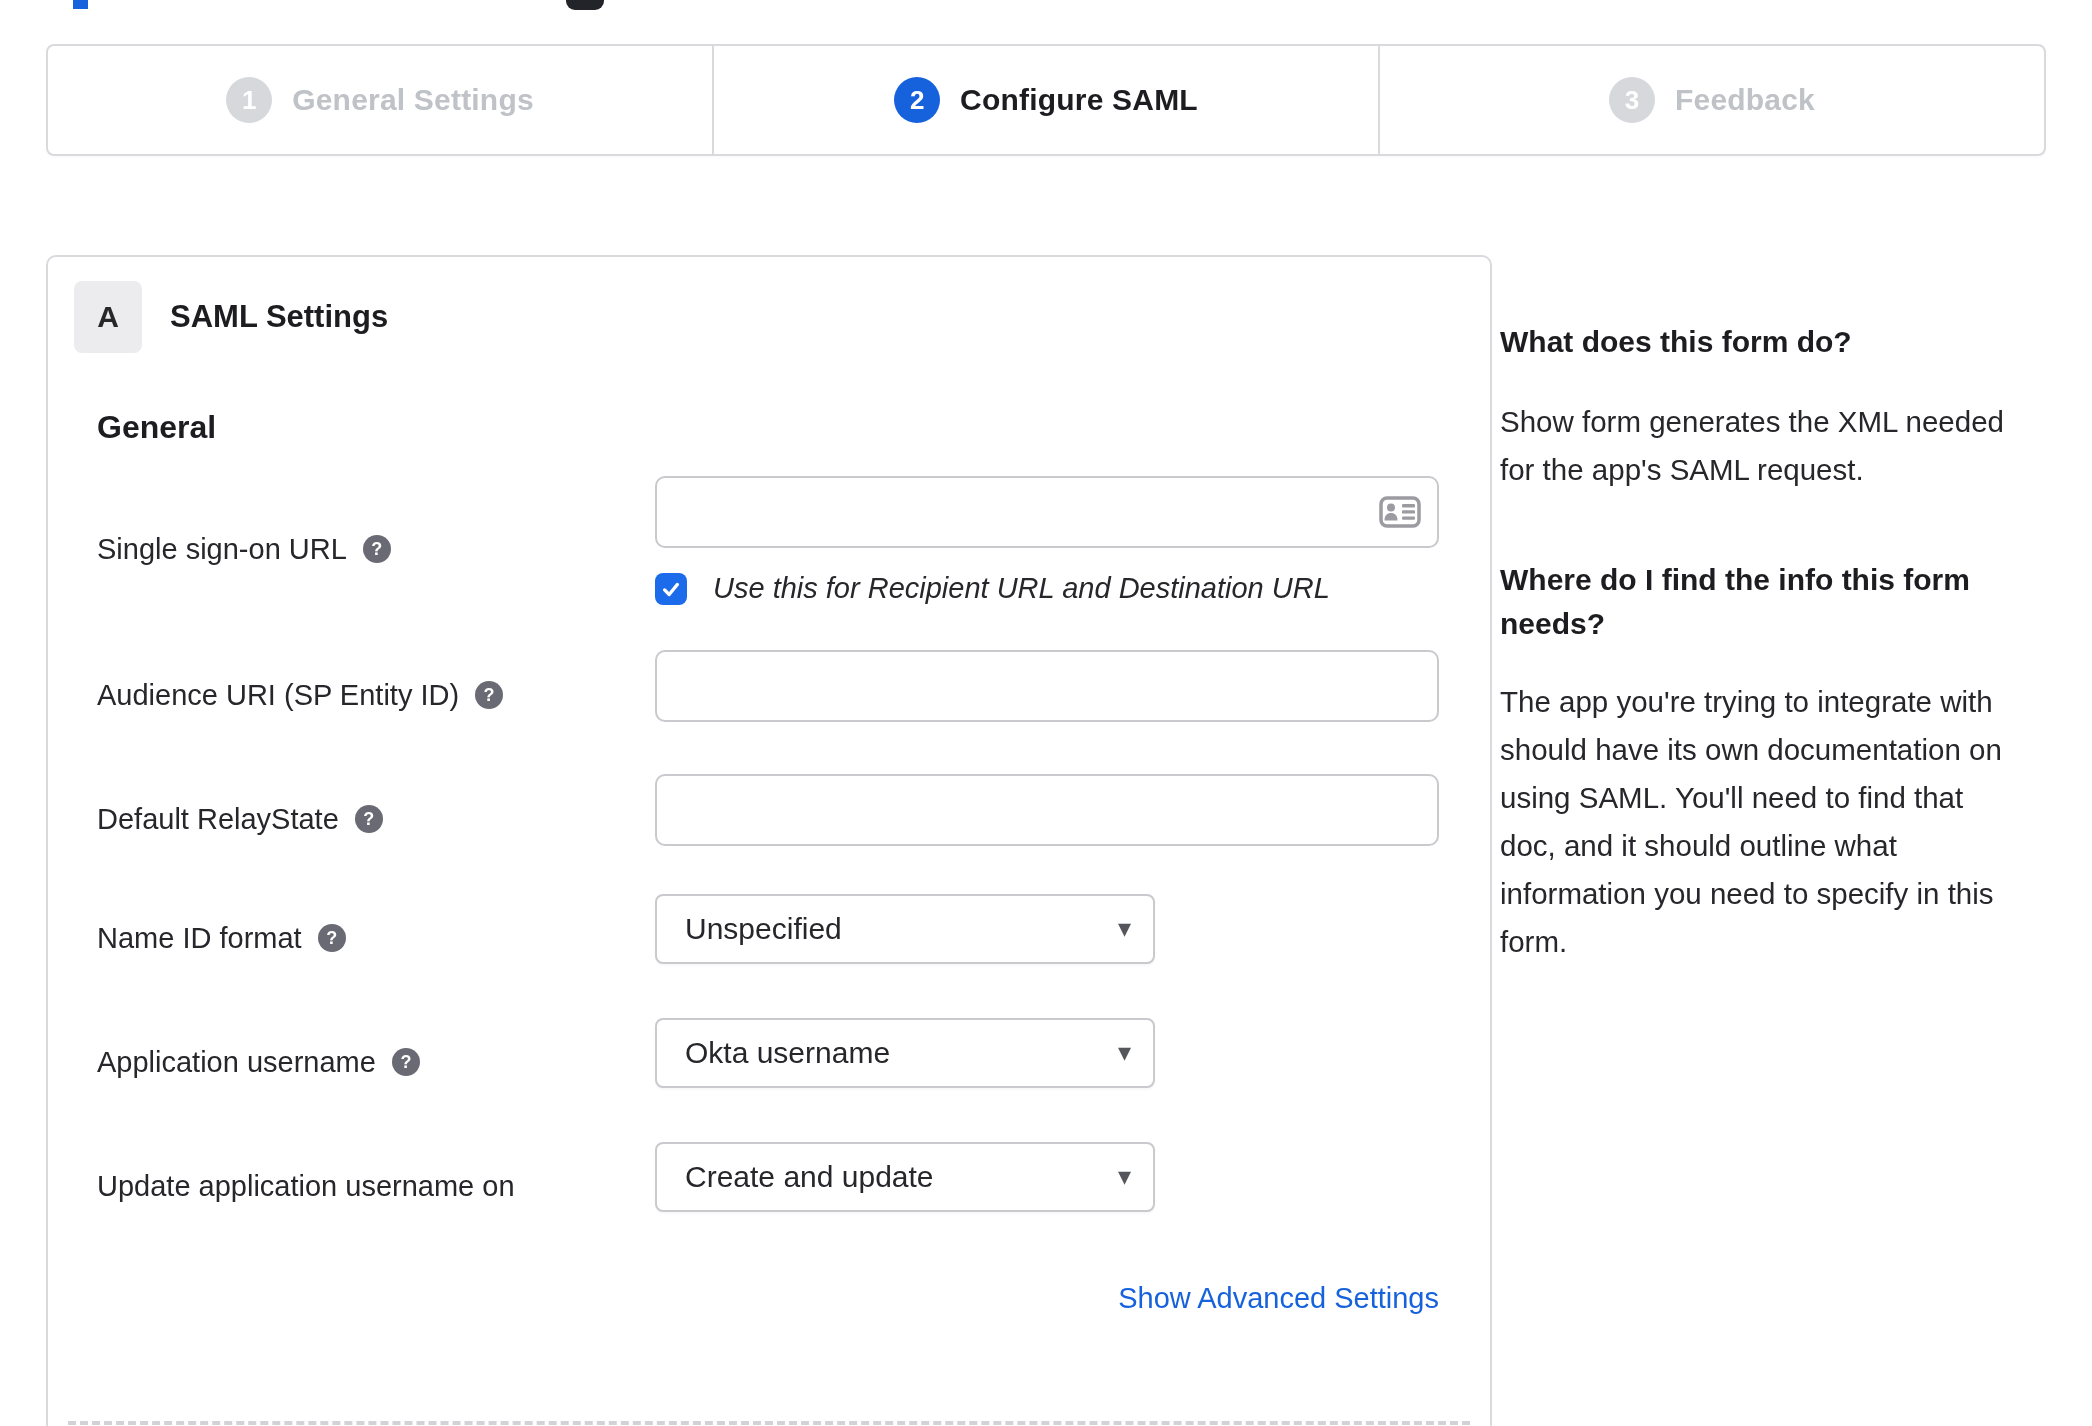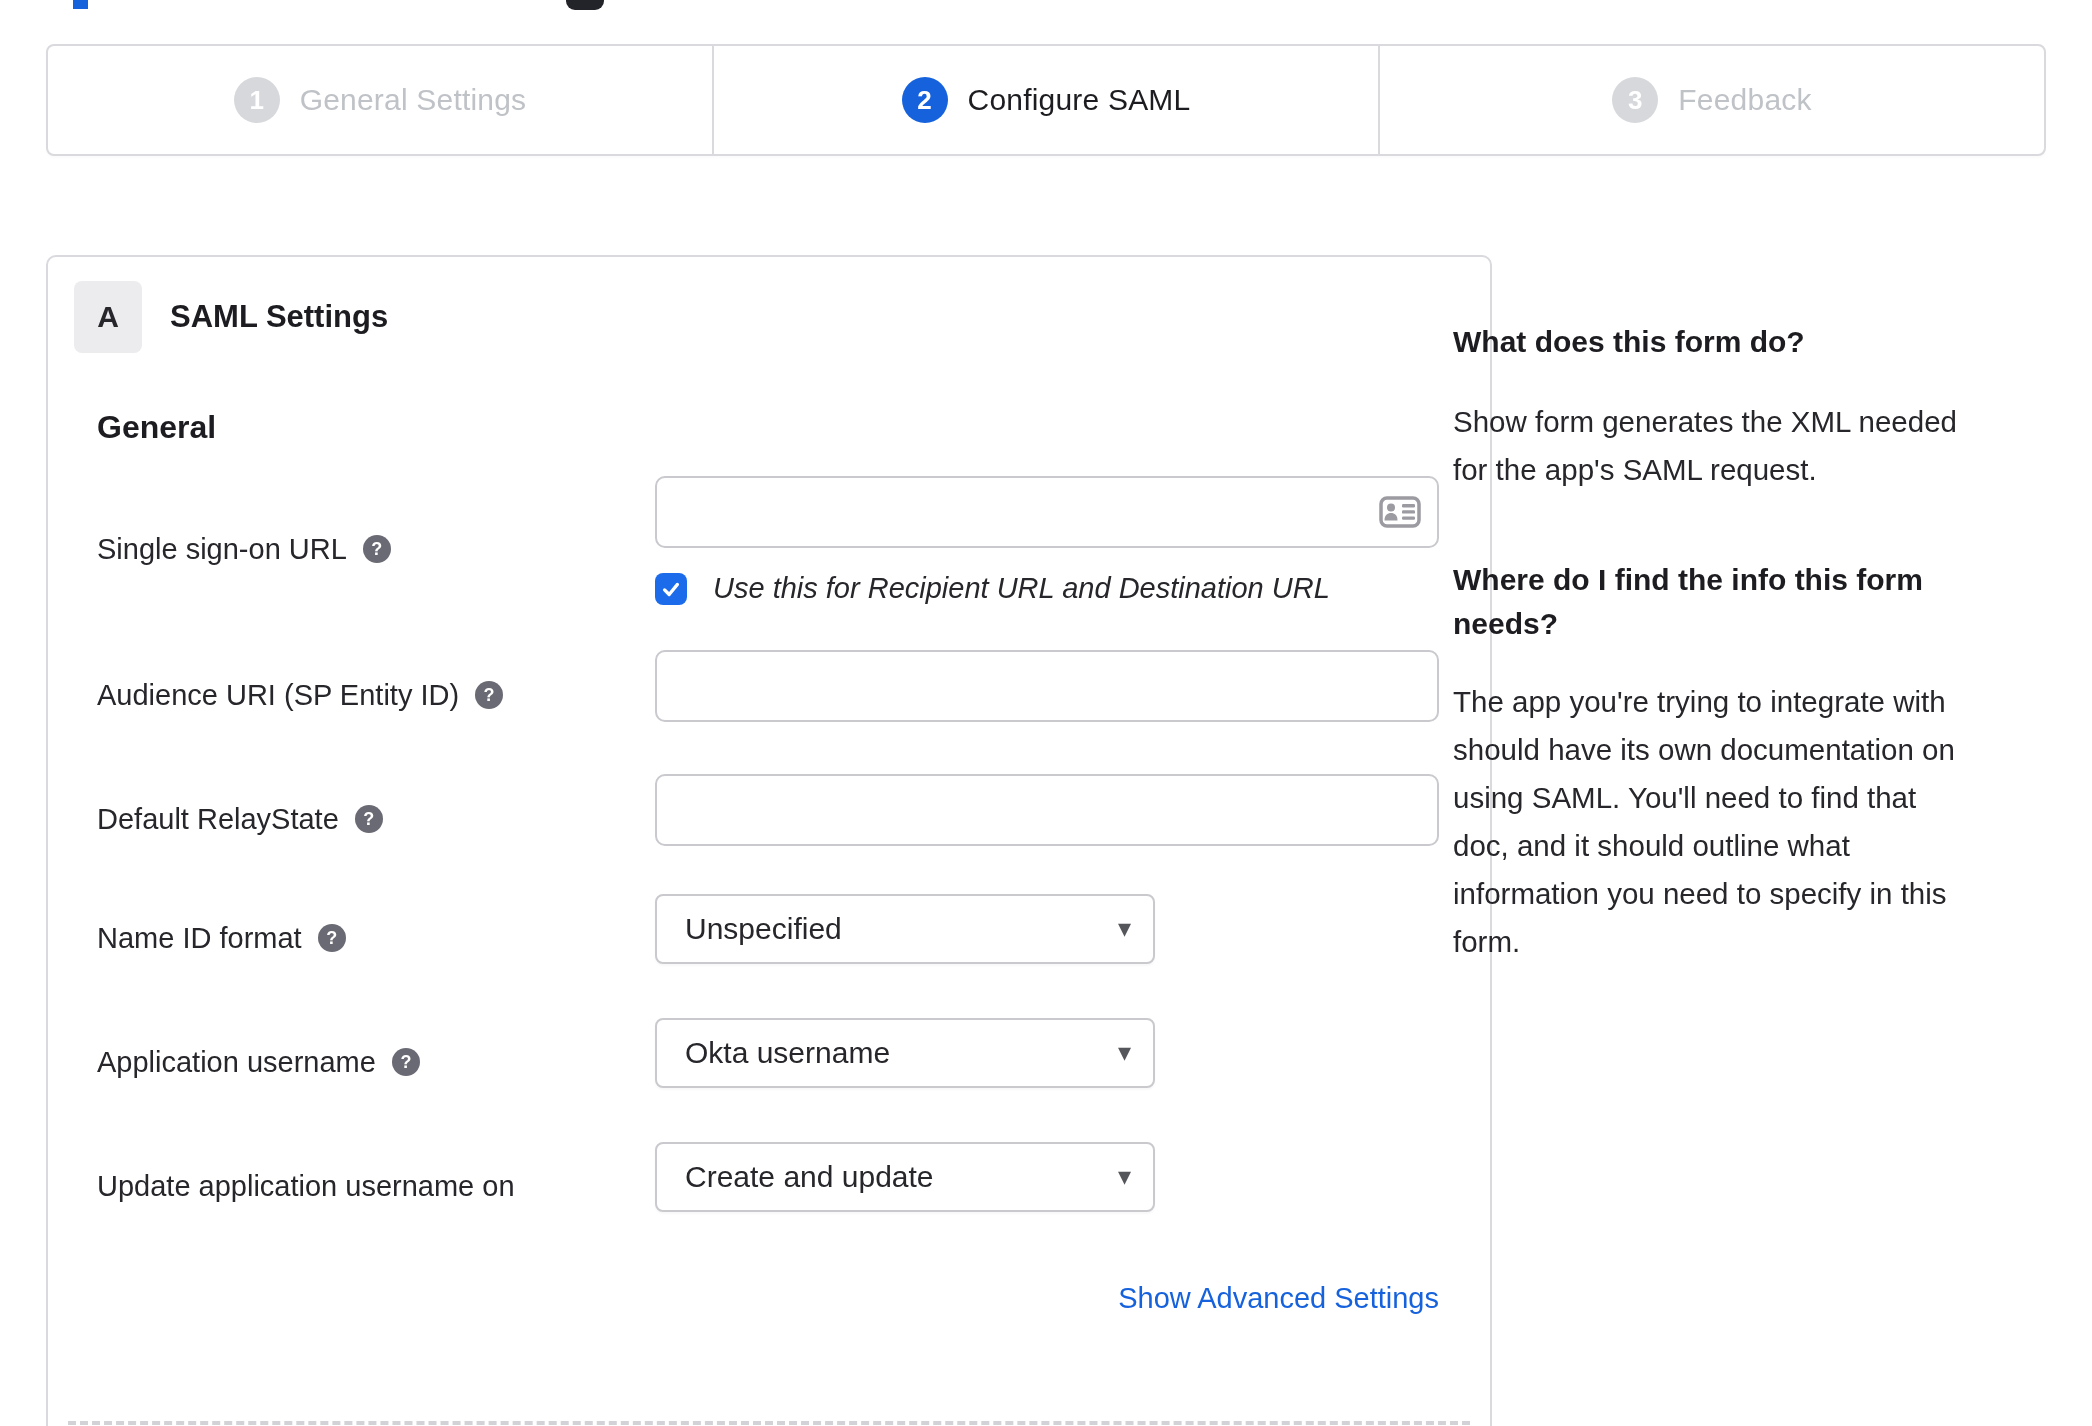--- a/index.html
+++ b/index.html
@@ -21,21 +21,21 @@
     box-shadow:0 2px 3px rgba(0,0,0,0.02);
   }
   .step{flex:1;display:flex;align-items:center;justify-content:center;gap:20px;cursor:default;}
   .step + .step{border-left:2px solid #d9d9de;}
   .step-num{
     width:46px;height:46px;border-radius:50%;background:#d6d8db;color:#fff;
     font-size:26px;font-weight:bold;display:flex;align-items:center;justify-content:center;
     flex:0 0 auto;
   }
   .step.active .step-num{background:#1662dd;}
-  .step-label{font-size:30px;font-weight:normal;color:#bfc2c6;letter-spacing:.2px;}
+  .step-label{font-size:30px;font-weight:bold;color:#bfc2c6;letter-spacing:.2px;}
   .step.active .step-label{color:#1d1d21;}
 
   
   .panel{
     position:absolute;left:46px;top:255px;width:1446px;height:1240px;
     border:2px solid #d9d9de;border-radius:10px;background:#fff;box-sizing:border-box;
   }
   .panel-header{display:flex;align-items:center;gap:28px;margin:24px 0 0 26px;}
   .badge{
     width:68px;height:72px;border-radius:8px;background:#ececee;
@@ -92,21 +92,21 @@
   .advanced-row{width:784px;margin-left:558px;text-align:right;}
   .advanced-link{
     font-size:29px;font-weight:500;color:#1662dd;text-decoration:none;cursor:pointer;
   }
   .dashed-divider{
     position:absolute;left:20px;right:20px;top:1164px;
     border-top:4px dashed #d2d2d7;
   }
 
   
-  .sidebar{position:absolute;left:1453px;top:320px;width:516px;}
+  .sidebar{position:absolute;left:1500px;top:320px;width:516px;}
   .sidebar h3{margin:0;font-size:30px;font-weight:bold;color:#1d1d21;line-height:44px;}
   .sidebar p{margin:0;font-size:29.5px;color:#26262b;line-height:48px;}
   .sb-h1{margin-bottom:34px !important;}
   .sb-p1{margin-bottom:64px !important;}
   .sb-h2{margin-bottom:32px !important;}
 </style>
 </head>
 <body>
 
 <div class="cut-blue"></div>

